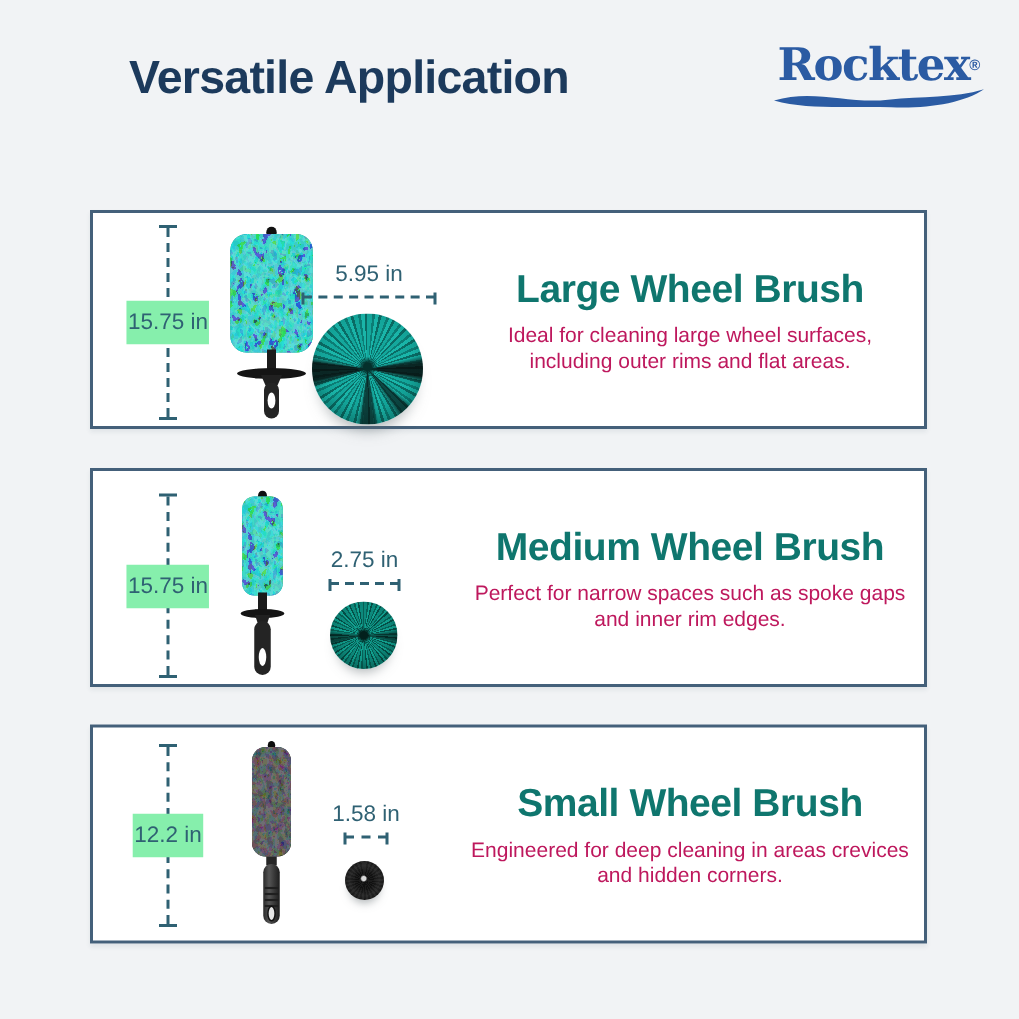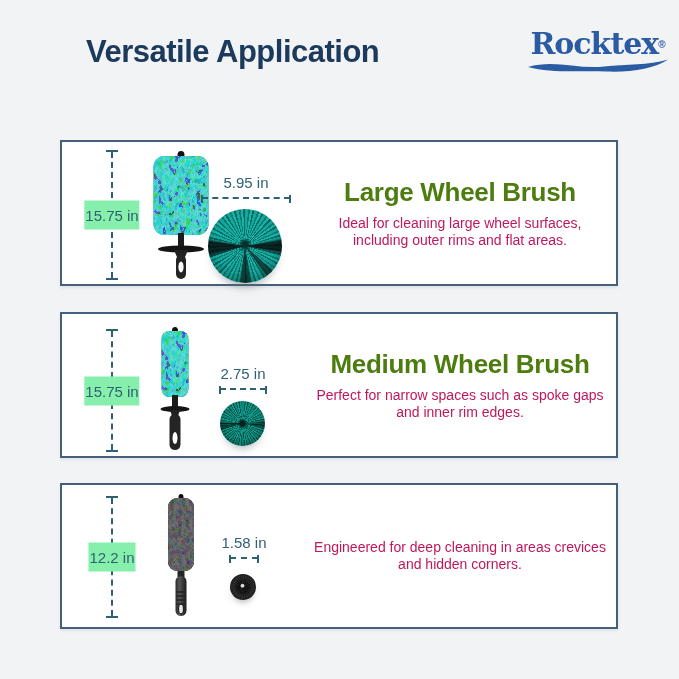--- a/index.html
+++ b/index.html
@@ -7,21 +7,21 @@
   body { background:#f1f3f5; font-family:"Liberation Sans", sans-serif; }
   .page { position:relative; width:679px; height:679px; overflow:hidden; }
 
   
   .page-title{
     position:absolute; left:38px; top:34px;
     font-size:31px; font-weight:700; letter-spacing:-0.5px;
     color:#1c3a5c;
     margin-left:48px;
   }
-  .logo{ position:absolute; left:524px; top:26px; width:148px; text-align:center; }
+  .logo{ position:absolute; left:512px; top:26px; width:148px; text-align:center; }
   .logo-text{
     font-family:"DejaVu Serif", serif; font-weight:700;
     font-size:30px; color:#2b5ba3; letter-spacing:-1px;
   }
   .logo-reg{ font-size:10px; color:#2b5ba3; vertical-align:super; font-weight:700; }
   .logo-wave{ display:block; margin:-4px auto 0; }
 
   
   .panel{
     position:absolute; left:60px; width:558px; height:146px;
@@ -90,21 +90,21 @@
       radial-gradient(circle at 50% 50%, #101010 0 30%, #242424 55%, #0b0b0b 85%, #181818 100%);
     box-shadow: 0 5px 6px -3px rgba(95,105,110,.5);
   }
 
   
   .info{
     position:absolute; left:244px; top:0; width:308px; height:100%;
     display:flex; flex-direction:column; align-items:center; justify-content:center;
     gap:7px; text-align:center;
   }
-  .info h2{ font-size:26px; font-weight:700; letter-spacing:-0.3px; color:#4d7c0f; white-space:nowrap; }
+  .info h2{ font-size:26px; font-weight:700; letter-spacing:-0.3px; color:#0f766e; white-space:nowrap; }
   .info p{ font-size:14px; line-height:1.2; color:#be185d; max-width:296px; }
 
   .defs-holder{ position:absolute; width:0; height:0; overflow:hidden; }
 </style>
 </head>
 <body>
 
 <svg class="defs-holder" aria-hidden="true">
   <defs>
     <filter id="fluffTeal" x="-8%" y="-8%" width="116%" height="116%">
@@ -248,17 +248,18 @@
       <span class="mlabel">1.58 in</span>
       <div class="hline">
         <i class="hcap l"></i>
         <i class="hcap r"></i>
       </div>
     </div>
 
     <div class="pom"></div>
 
     <div class="info">
+      <h2>Small Wheel Brush</h2>
       <p>Engineered for deep cleaning in areas crevices and hidden corners.</p>
     </div>
   </section>
 
 </div>
 
 </body></html>

